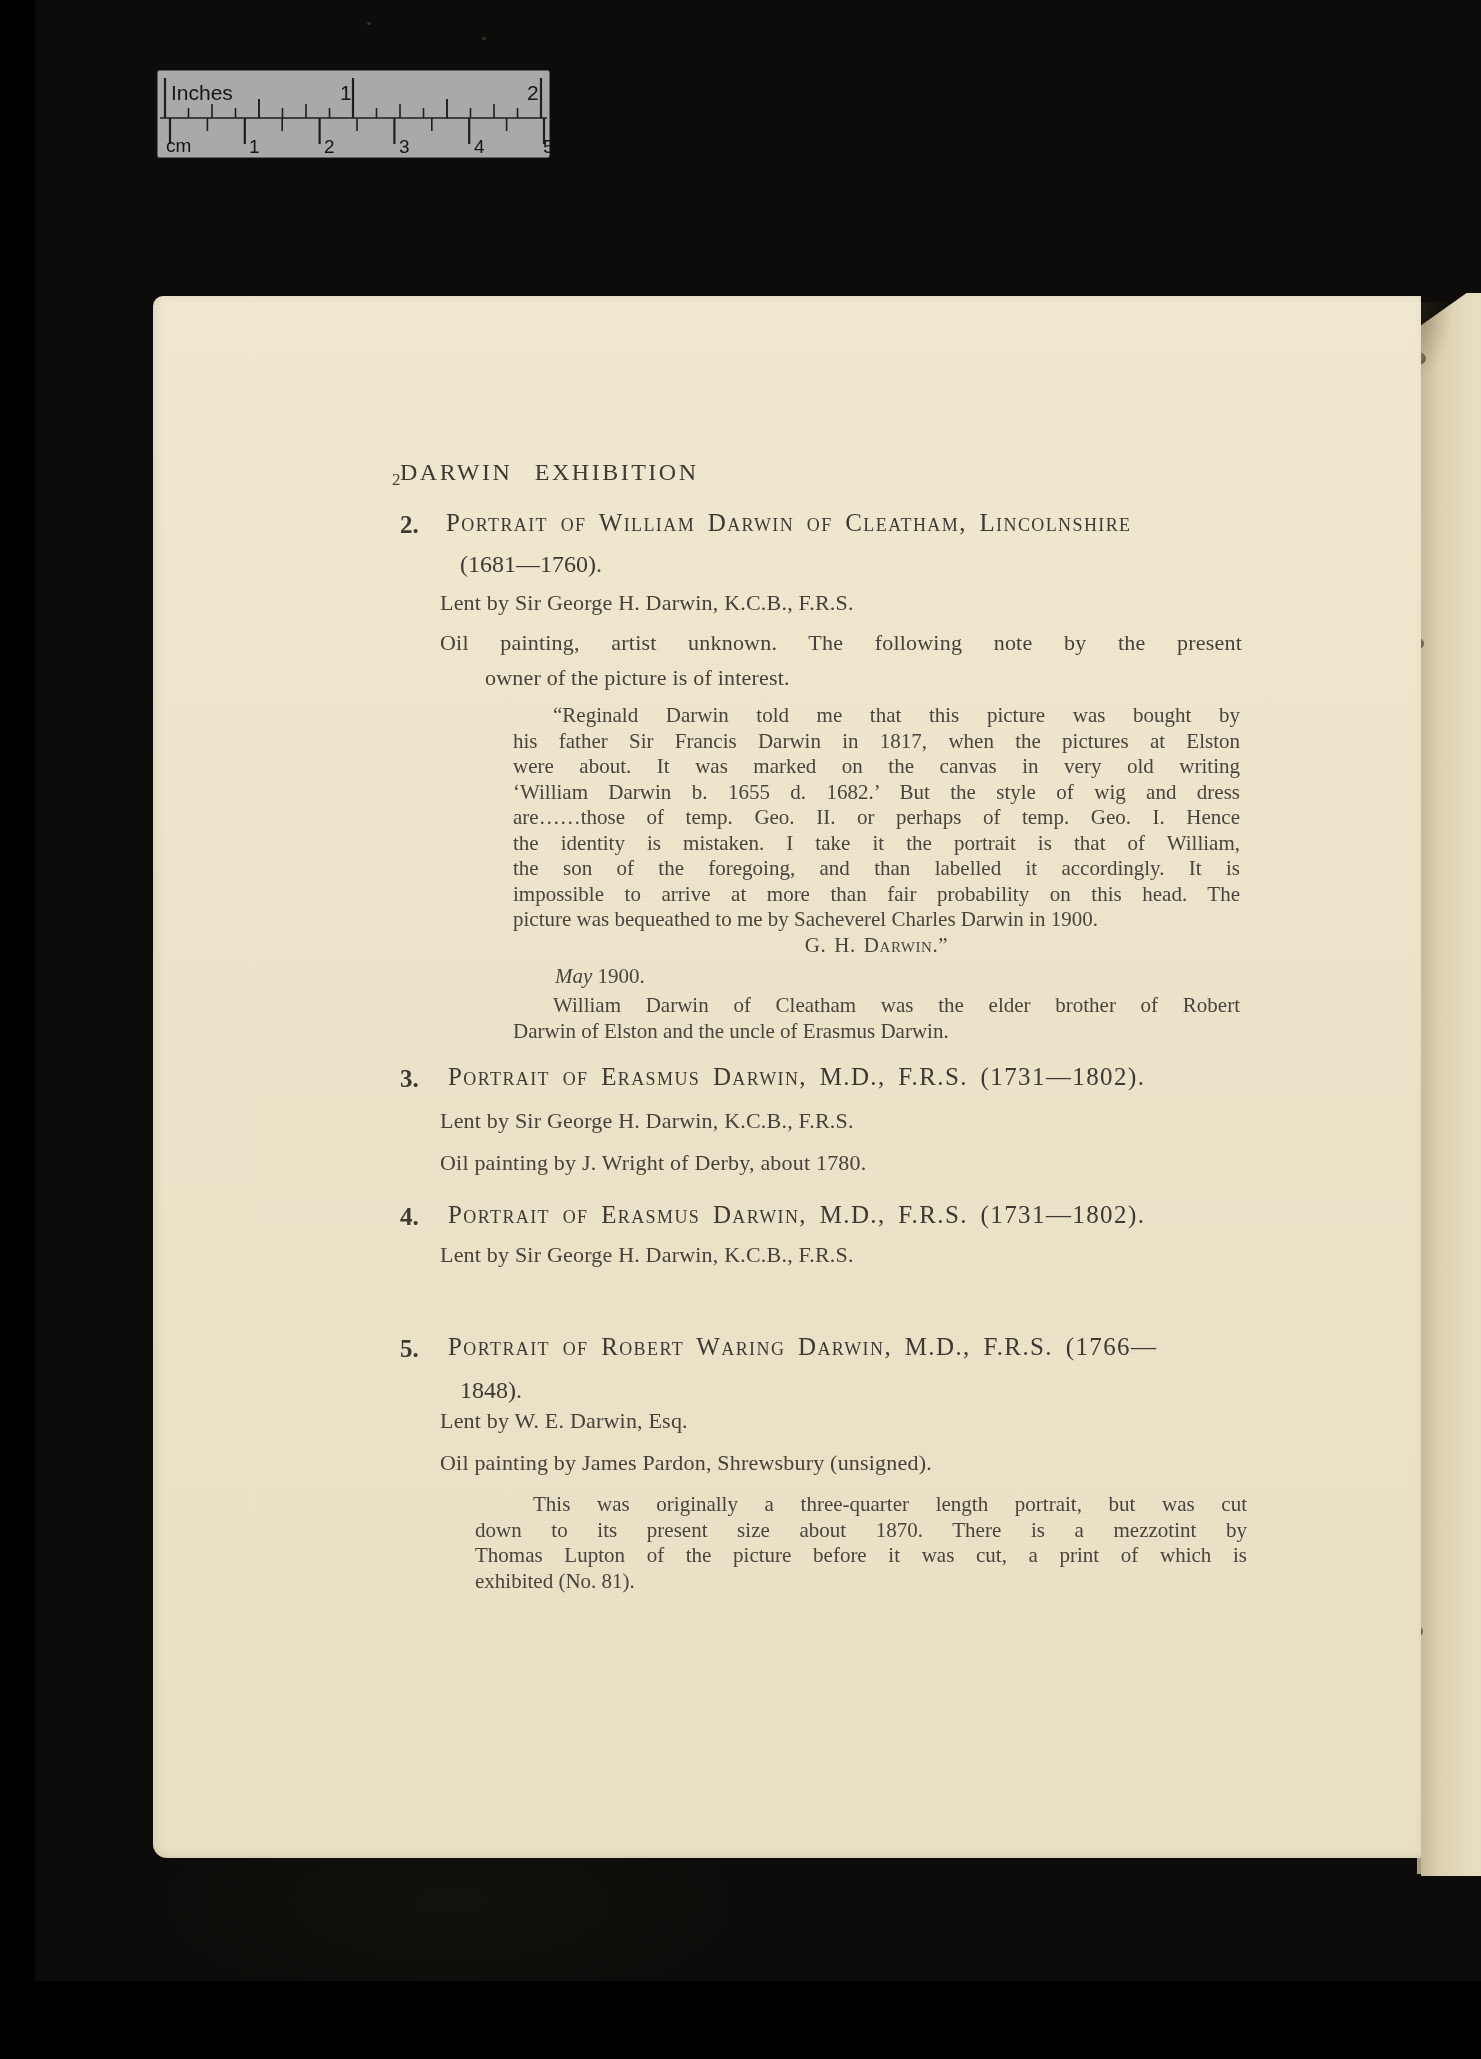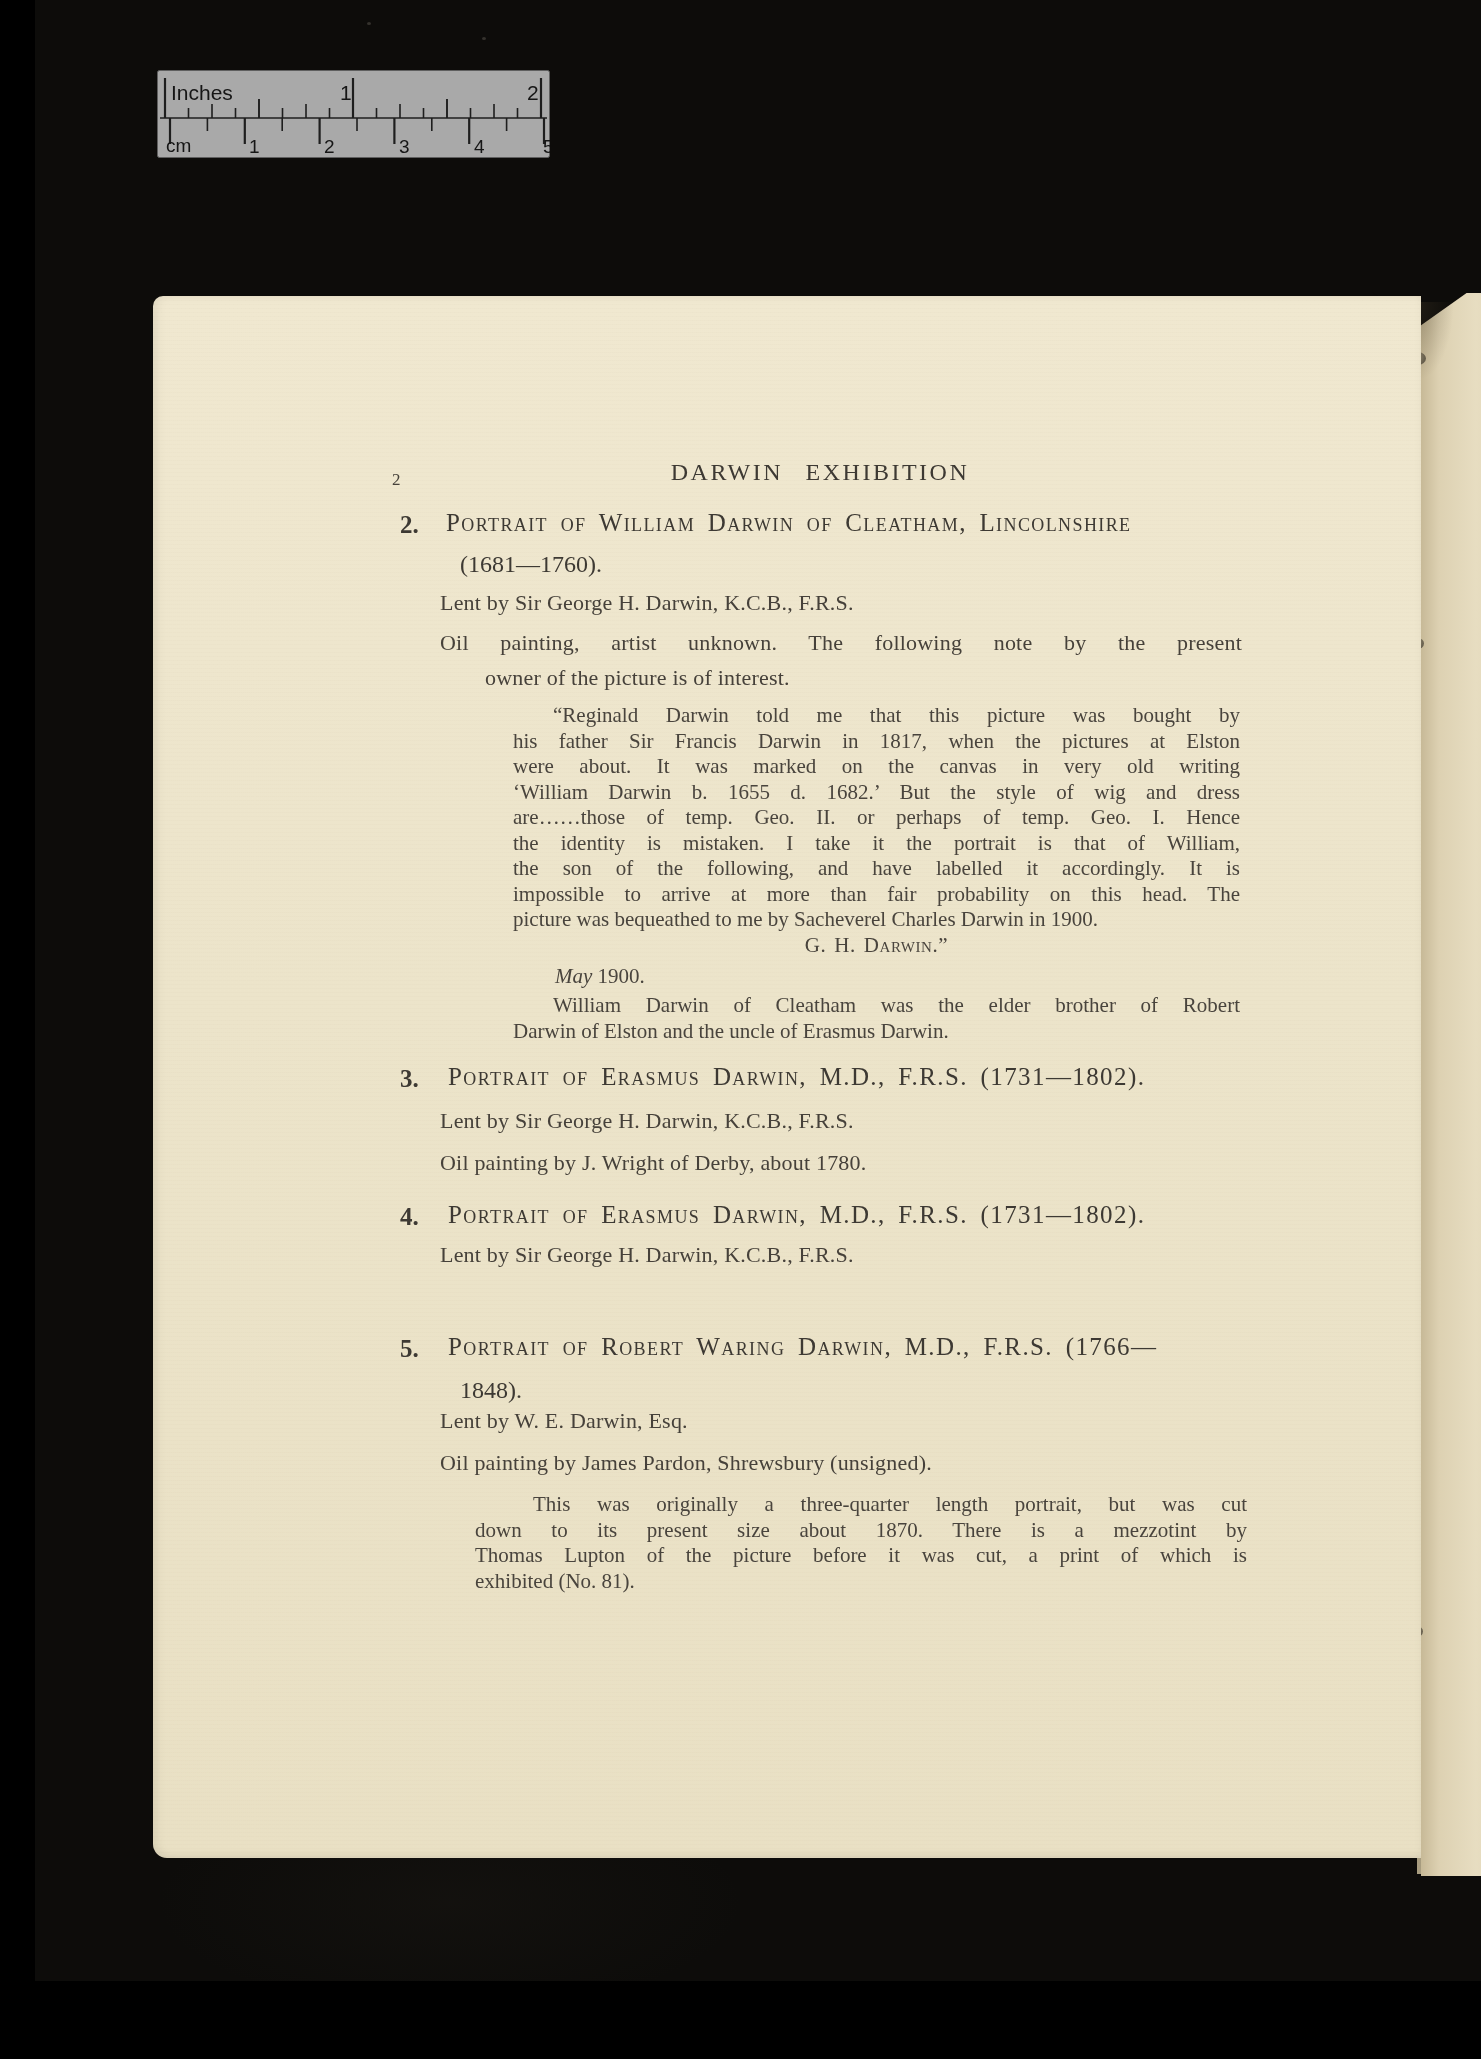--- a/index.html
+++ b/index.html
@@ -54,21 +54,21 @@
   .h-entry{font-size:25px;color:#3d3933;}
   .bold{font-weight:bold;}
   .body-t{font-size:22px;letter-spacing:.2px;}
   .fine{font-size:21px;line-height:25.5px;color:#49443d;}
   .jline{text-align:justify;text-align-last:justify;}
   .indent40{text-indent:40px;}
   .indent58{text-indent:58px;}
   .right{text-align:center;}
   .ital{font-style:italic;}
   .pagenum{font-size:17px;}
-  .header-t{font-size:24px;letter-spacing:2.5px;word-spacing:14px;color:#3d3933;text-align:center;}
+  .header-t{font-size:24px;letter-spacing:2.5px;word-spacing:14px;color:#3d3933;text-align:left;}
   
   .caption{left:0;top:1981px;width:1481px;height:78px;background:#000;color:#fff;}
   .cap1{left:0;top:1992px;width:1481px;text-align:center;font-size:27px;}
   .cap2{left:0;top:2021px;width:1481px;text-align:center;font-size:29px;}
   
   .ruler{left:122px;top:70px;}
   .ruler text{font-family:"Liberation Sans","DejaVu Sans",sans-serif;fill:#161616;}
 </style>
 </head>
 <body>
@@ -148,21 +148,21 @@
     <div class="abs body-t jline" style="left:287px;top:334px;width:802px;">Oil painting, artist unknown.  The following note by the present</div>
     <div class="abs body-t nw" style="left:332px;top:369px;">owner of the picture is of interest.</div>
 
     <div class="abs" style="left:360px;top:407px;width:727px;">
       <div class="fine jline indent40">“Reginald Darwin told me that this picture was bought by</div>
       <div class="fine jline">his father Sir Francis Darwin in 1817, when the pictures at Elston</div>
       <div class="fine jline">were about.  It was marked on the canvas in very old writing</div>
       <div class="fine jline">‘William Darwin b. 1655 d. 1682.’  But the style of wig and dress</div>
       <div class="fine jline">are……those of temp. Geo. II. or perhaps of temp. Geo. I.  Hence</div>
       <div class="fine jline">the identity is mistaken.  I take it the portrait is that of William,</div>
-      <div class="fine jline">the son of the following, and have labelled it accordingly.  It is</div>
+      <div class="fine jline">the son of the foregoing, and than labelled it accordingly.  It is</div>
       <div class="fine jline">impossible to arrive at more than fair probability on this head.  The</div>
       <div class="fine">picture was bequeathed to me by Sacheverel Charles Darwin in 1900.</div>
       <div class="fine right sc" style="letter-spacing:.6px;word-spacing:2px;">G. H. Darwin.”</div>
     </div>
 
     <div class="abs fine nw" style="left:402px;top:668px;"><span class="ital">May</span><span> 1900.</span></div>
 
     <div class="abs" style="left:360px;top:697px;width:727px;">
       <div class="fine jline indent40">William Darwin of Cleatham was the elder brother of Robert</div>
       <div class="fine">Darwin of Elston and the uncle of Erasmus Darwin.</div>

